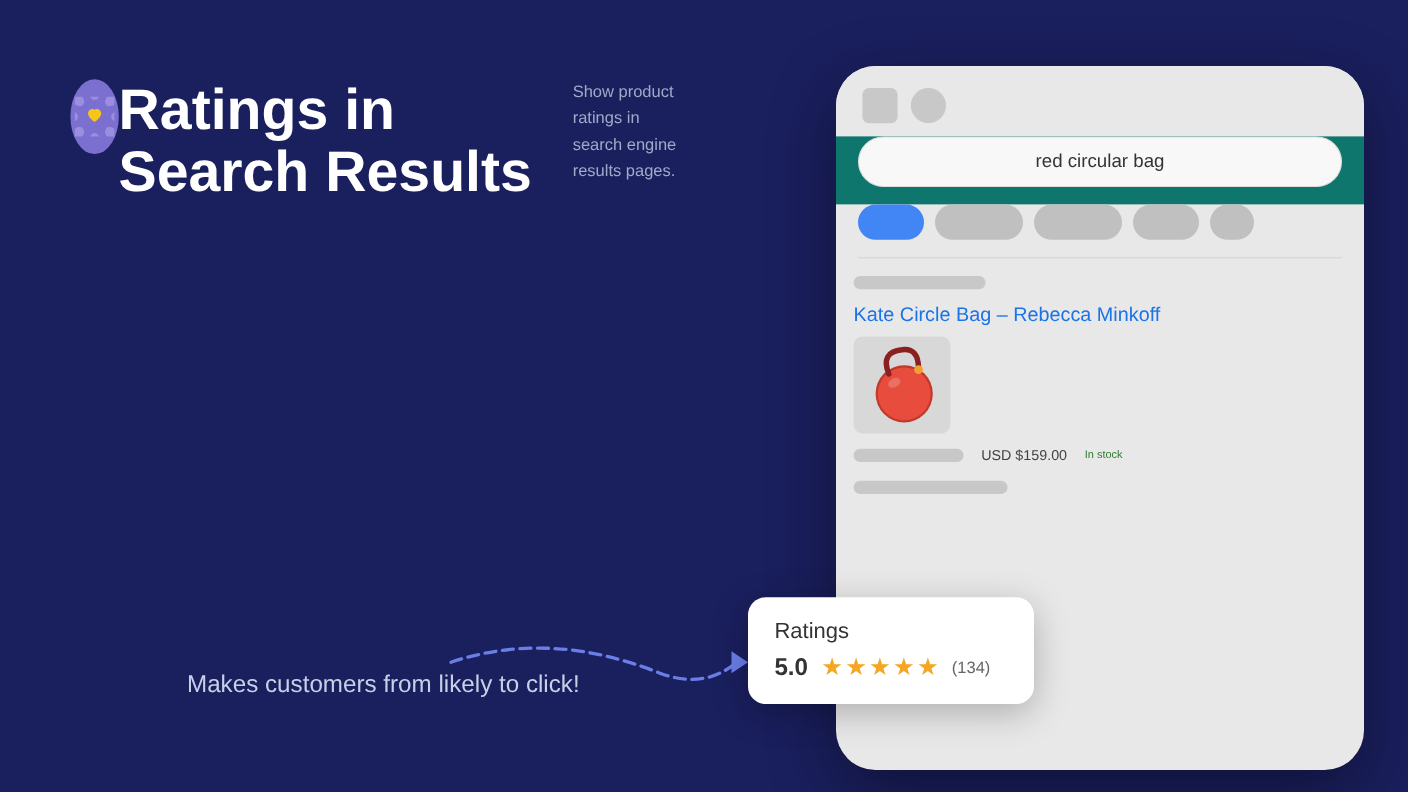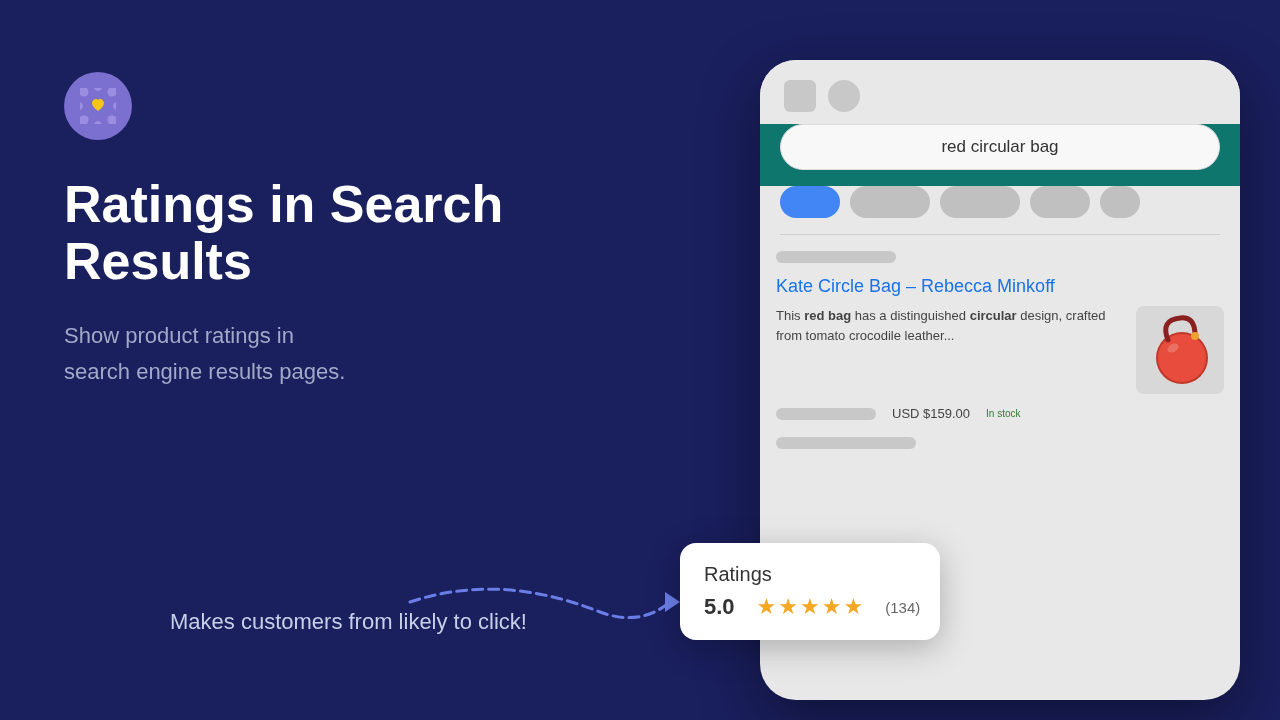--- a/index.html
+++ b/index.html
@@ -14,21 +14,20 @@
     }
 
     
     .left-panel {
       position: absolute;
       left: 64px;
       top: 0;
       width: 580px;
       height: 720px;
       display: flex;
-      flex-direction: column;
       justify-content: flex-start;
       padding-top: 72px;
     }
 
     .logo-icon {
       width: 68px;
       height: 68px;
       background: #7b6fd0;
       border-radius: 50%;
       display: flex;
@@ -44,21 +43,21 @@
 
     .headline {
       font-size: 52px;
       font-weight: 900;
       color: #ffffff;
       line-height: 1.1;
       margin-bottom: 28px;
     }
 
     .subtitle {
-      font-size: 22px;
+      font-size: 15px;
       color: #a0aac8;
       line-height: 1.6;
       margin-bottom: 13px;
     }
 
     
     .phone-mockup {
       position: absolute;
       right: 40px;
       top: 60px;
@@ -264,21 +263,21 @@
     .ratings-popup-title {
       font-size: 20px;
       font-weight: 500;
       color: #333;
       margin-bottom: 8px;
     }
 
     .ratings-popup-score {
       display: flex;
       align-items: center;
-      gap: 22px;
+      gap: 12px;
     }
 
     .score-number {
       font-size: 22px;
       font-weight: 700;
       color: #333;
     }
 
     .stars {
       display: flex;
@@ -365,25 +364,20 @@
 
   <div class="divider-line"></div>
 
   <div class="results-area">
 
     <div class="skeleton-bar short" style="margin-bottom:12px;"></div>
 
     <div class="product-title">Kate Circle Bag – Rebecca Minkoff</div>
 
     <div class="product-result">
-      <div class="product-text">
-        <div class="product-description">
-          This <span class="bold">red bag</span> has a distinguished <span class="bold">circular</span> design, crafted from tomato crocodile leather...
-        </div>
-      </div>
 
       <div class="product-image-box">
         <svg width="80" height="80" viewBox="0 0 80 80" xmlns="http://www.w3.org/2000/svg">
 
           <circle cx="42" cy="48" r="26" fill="#c0392b"></circle>
           <circle cx="42" cy="48" r="24" fill="#e74c3c"></circle>
 
           <path d="M 28 30 Q 20 10 40 8 Q 55 6 55 25" stroke="#8b2020" stroke-width="5" fill="none" stroke-linecap="round"></path>
 
           <circle cx="55" cy="26" r="4" fill="#f0a030"></circle>

